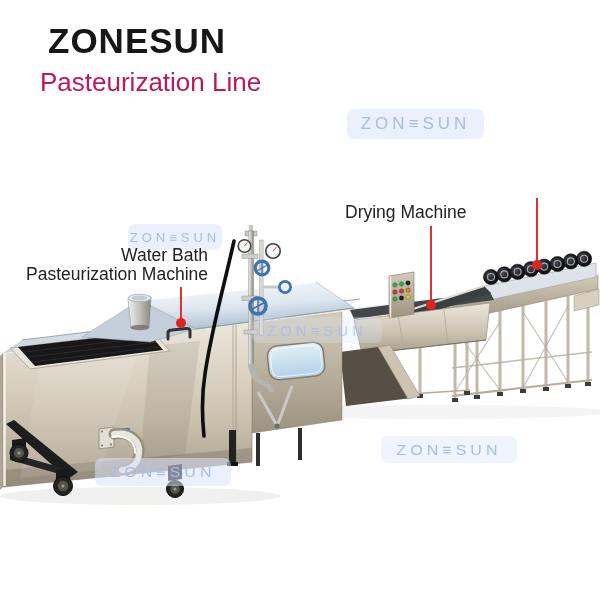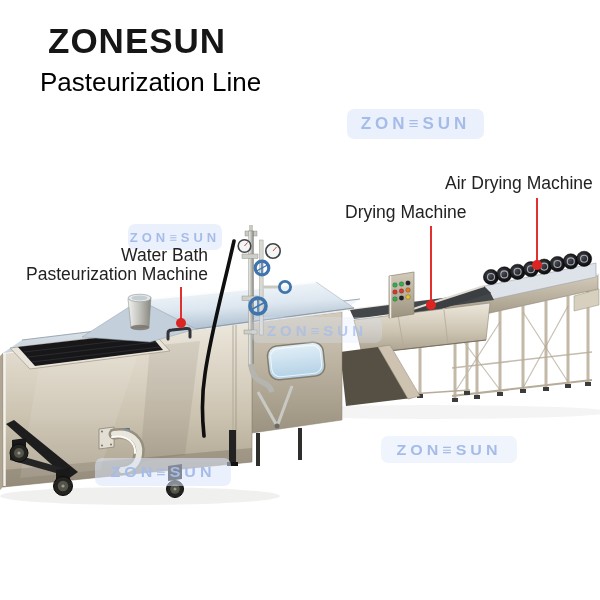--- a/index.html
+++ b/index.html
@@ -5,26 +5,26 @@
   html,body{margin:0;padding:0;}
   .stage{
     position:relative;width:600px;height:600px;background:#ffffff;overflow:hidden;
     font-family:"Liberation Sans","DejaVu Sans",sans-serif;
   }
   .stage *{box-sizing:border-box;}
   svg{position:absolute;left:0;top:0;}
   
   .logo{position:absolute;left:40px;top:14px;color:#161616;}
   .logo h1{margin:8px;font-size:35px;font-weight:800;letter-spacing:1px;line-height:38px;}
-  .logo .tagline{margin-top:2px;font-size:26px;font-weight:400;color:#000000;letter-spacing:0px;line-height:28px;}
+  .logo .tagline{margin-top:2px;font-size:26px;font-weight:400;color:#be185d;letter-spacing:0px;line-height:28px;}
   
   .wm{
     position:absolute;display:flex;align-items:center;justify-content:center;
     background:rgba(219,230,250,0.55);border-radius:7px;
-    color:#a6bce8;font-weight:bold;pointer-events:none;
+    color:#a6bce8;font-weight:normal;pointer-events:none;
   }
   .wm span{letter-spacing:4px;white-space:nowrap;transform:scaleY(0.95);}
   .wm1{left:347px;top:109px;width:137px;height:30px;font-size:17px;}
   .wm2{left:128px;top:224px;width:94px;height:26px;font-size:13px;}
   .wm3{left:252px;top:317px;width:130px;height:26px;font-size:15px;background:rgba(219,230,250,0.28);color:rgba(166,188,232,0.75);}
   .wm4{left:381px;top:436px;width:136px;height:27px;font-size:16px;background:rgba(219,230,250,0.45);}
   .wm5{left:95px;top:458px;width:136px;height:28px;font-size:16px;}
   
   .ann-label{position:absolute;color:#222222;font-size:17.5px;font-weight:500;line-height:19px;white-space:nowrap;}
   .lbl-water{top:246px;right:392px;text-align:right;}
@@ -324,17 +324,16 @@
     <div>Water Bath</div>
     <div>Pasteurization Machine</div>
   </div>
   <div class="ptr-line pl-water"></div>
   <div class="ptr-dot pd-water"></div>
 
   <div class="ann-label lbl-cooling">Drying Machine</div>
   <div class="ptr-line pl-cooling"></div>
   <div class="ptr-dot pd-cooling"></div>
 
-  <div class="ann-label lbl-air">Air Drying Machine</div>
   <div class="ptr-line pl-air"></div>
   <div class="ptr-dot pd-air"></div>
 
 </div>
 
 </body></html>

